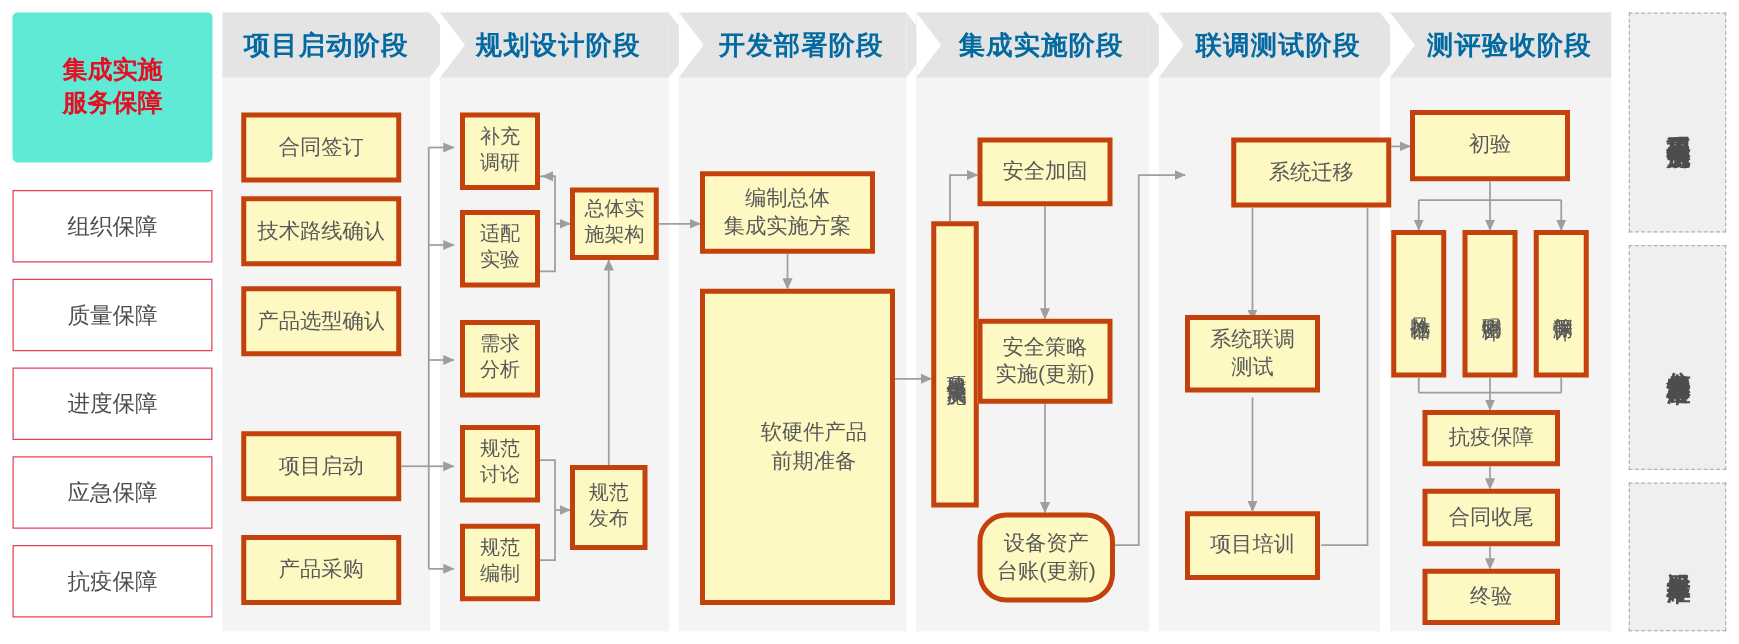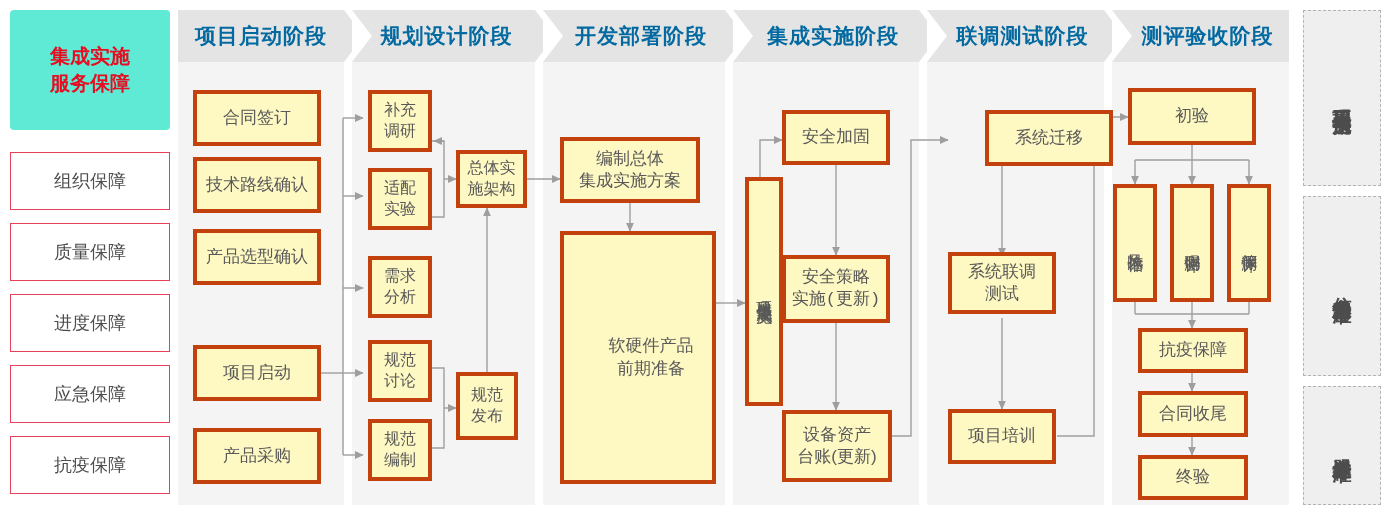--- a/index.html
+++ b/index.html
@@ -239,23 +239,23 @@
   <div class="node small" style="left:456px; top:372px; width:62px; height:68px; white-space:pre-line;">规范
 发布</div>
 
   <div class="node" style="left:560px; top:137px; width:140px; height:66px; white-space:pre-line;">编制总体
 集成实施方案</div>
   <div class="node" style="left:560px; top:231px; width:156px; height:253px; white-space:pre-line;padding-left:26px;">软硬件产品
 前期准备</div>
 
   <div class="node vert small" style="left:745px; top:177px; width:38px; height:229px;">项目整体集成实施</div>
   <div class="node" style="left:782px; top:110px; width:108px; height:55px;">安全加固</div>
-  <div class="node" style="left:782px; top:255px; width:108px; height:68px; white-space:pre-line;font-family:Liberation Mono, monospace;">安全策略
+  <div class="node" style="left:782px; top:255px; width:108px; height:68px; white-space:pre-line;">安全策略
 实施(更新)</div>
-  <div class="node" style="left:782px; top:410px; width:110px; height:72px; white-space:pre-line;">设备资产
+  <div class="node" style="left:782px; top:410px; width:110px; height:72px; white-space:pre-line;border-radius:23px;">设备资产
 台账(更新)</div>
 
   <div class="node" style="left:948px; top:110px; width:128px; height:56px;margin-left:37px;">系统迁移</div>
   <div class="node" style="left:948px; top:252px; width:108px; height:62px; white-space:pre-line;">系统联调
 测试</div>
   <div class="node" style="left:948px; top:409px; width:108px; height:55px;">项目培训</div>
 
   <div class="node" style="left:1128px; top:88px; width:128px; height:57px;">初验</div>
   <div class="node vert small" style="left:1113px; top:184px; width:44px; height:118px;">风险评估</div>
   <div class="node vert small" style="left:1170px; top:184px; width:44px; height:118px;">密码测评</div>

